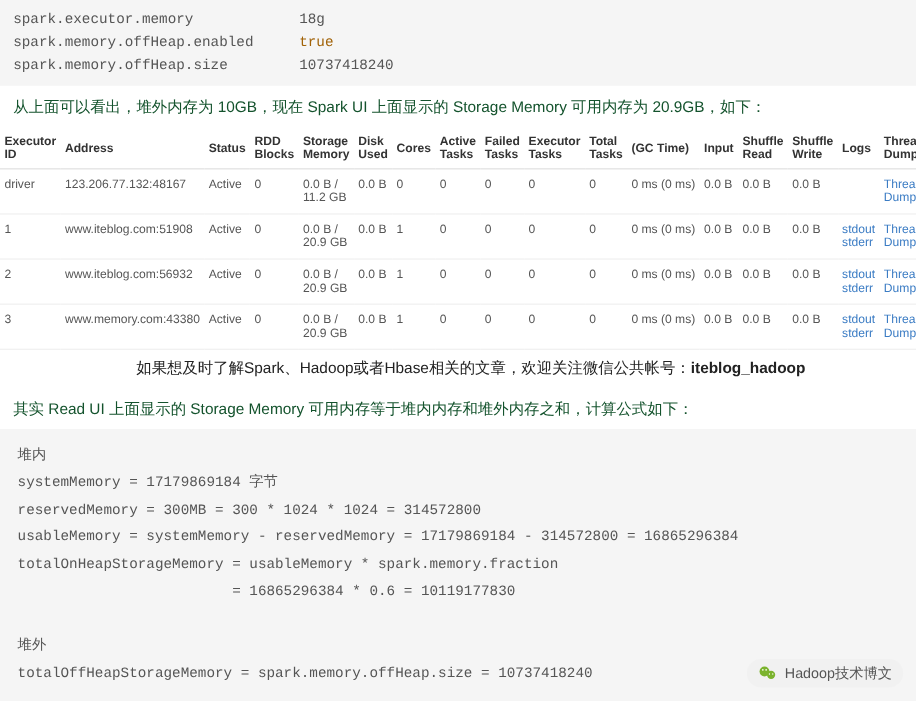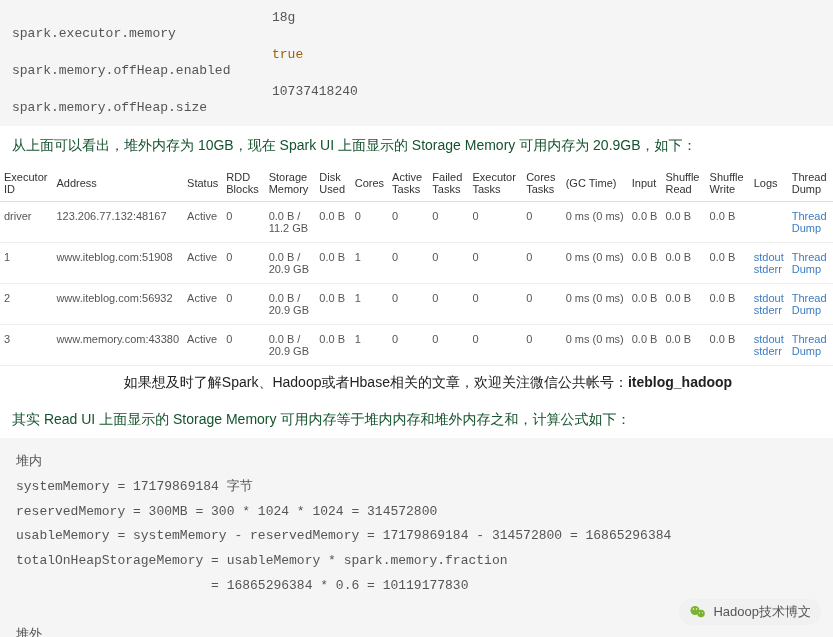--- a/index.html
+++ b/index.html
@@ -15,40 +15,40 @@
     .code-block {
       background: #f5f5f5;
       padding: 8px 12px;
       font-family: "Courier New", Consolas, monospace;
       font-size: 13px;
       line-height: 1.6;
       white-space: pre;
       color: #555;
     }
     .code-line { display: flex; }
-    .code-key { width: 260px; margin-top: 16px; }
+    .code-key { width: 260px; }
     .code-val { }
     .code-val.keyword { color: #a16207; }
     .paragraph {
       padding: 8px 12px;
       font-size: 14px;
       line-height: 1.6;
       color: #14532d;
     }
     .executors-table {
       width: 100%;
       border-collapse: collapse;
       font-size: 11px;
       color: #555;
     }
     .executors-table th {
       text-align: left;
       padding: 6px 4px;
       border-bottom: 1px solid #ddd;
-      font-weight: 400;
+      font-weight: 700;
       color: #333;
       font-size: 11px;
     }
     .executors-table td {
       padding: 8px 4px;
       border-bottom: 1px solid #eee;
       vertical-align: top;
       font-size: 11px;
     }
     .link { color: #3b7cc4; cursor: pointer; }
@@ -104,21 +104,21 @@
         <th>Executor ID</th>
         <th>Address</th>
         <th>Status</th>
         <th>RDD Blocks</th>
         <th>Storage Memory</th>
         <th>Disk Used</th>
         <th>Cores</th>
         <th>Active Tasks</th>
         <th>Failed Tasks</th>
         <th>Executor Tasks</th>
-        <th>Cores Tasks</th>
+        <th>Total Tasks</th>
         <th>(GC Time)</th>
         <th>Input</th>
         <th>Shuffle Read</th>
         <th>Shuffle Write</th>
         <th>Logs</th>
         <th>Thread Dump</th>
       </tr>
     </thead>
   <tbody id="table-body">
       <tr>

